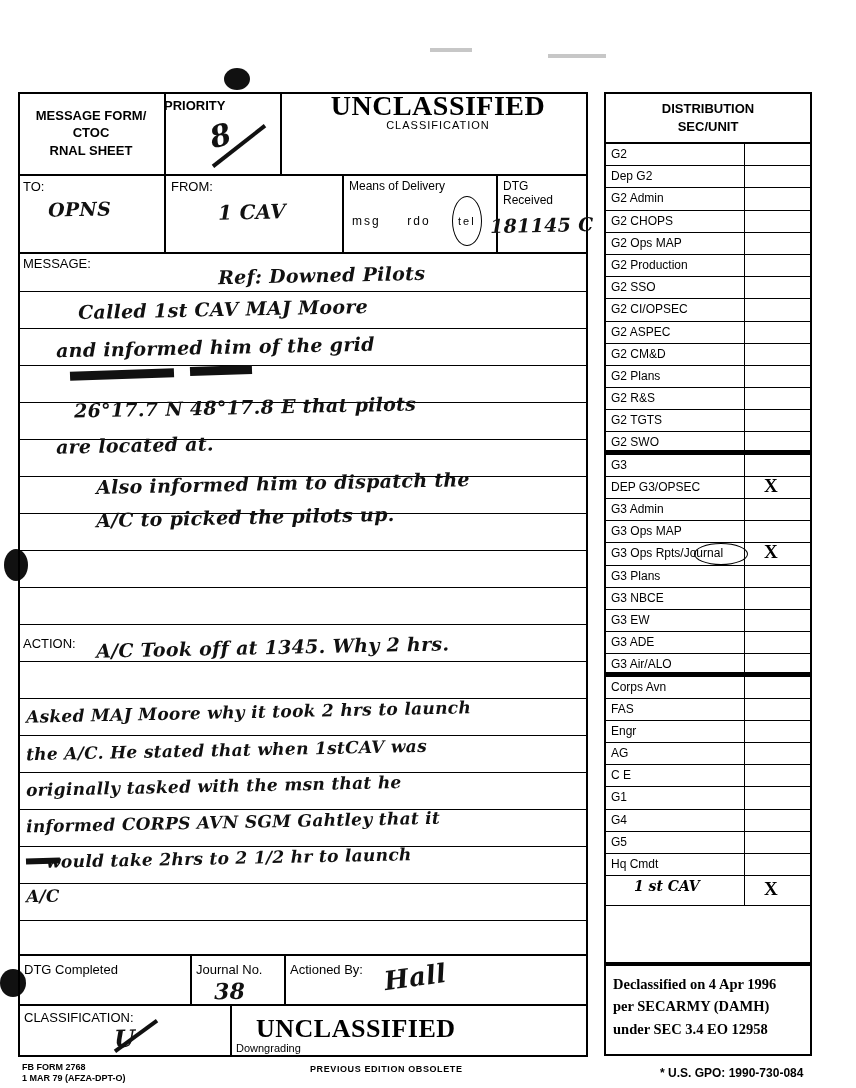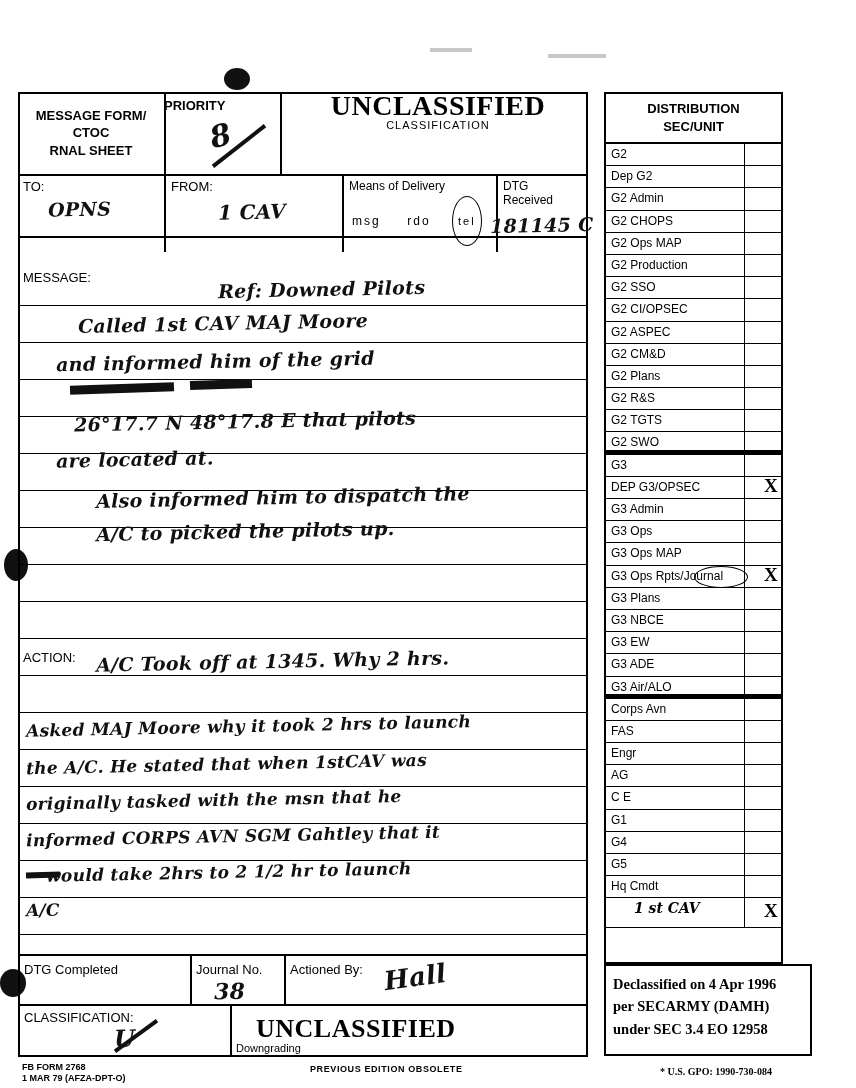--- a/index.html
+++ b/index.html
@@ -65,21 +65,21 @@
     font-family: "Liberation Serif", serif;
     font-size: 28px; font-weight: bold; letter-spacing: 0.5px;
     margin-top: -2px;
   }
   #unclass-top .sub {
     font-size: 11px; letter-spacing: 1px; margin-top: -3px;
   }
   
   #tofrom-row {
     position: absolute; left: 18px; top: 132px;
-    width: 570px; height: 62px;
+    width: 570px; height: 78px;
     border-bottom: 2px solid #000; box-sizing: border-box;
   }
   #to-cell {
     position: absolute; left: 0; top: 0; width: 148px; height: 76px;
     border-right: 2px solid #000; box-sizing: border-box;
     font-size: 13px; padding: 3px 0 0 5px;
   }
   #from-cell {
     position: absolute; left: 148px; top: 0; width: 178px; height: 76px;
     border-right: 2px solid #000; box-sizing: border-box;
@@ -100,21 +100,21 @@
   }
   .tel-circle {
     display: inline-block;
     border: 1.5px solid #000;
     border-radius: 50%;
     padding: 18px 5px;
     font-size: 11px;
   }
   
   #message-block {
-    position: absolute; left: 18px; top: 224px;
+    position: absolute; left: 18px; top: 210px;
     width: 570px; height: 700px;
     box-sizing: border-box;
   }
   #message-label {
     position: absolute; left: 5px; top: 2px; font-size: 13px;
   }
   #action-label {
     position: absolute; left: 5px; top: 382px; font-size: 13px;
   }
   .rule {
@@ -151,21 +151,21 @@
     position: absolute; left: 22px; top: 1018px;
     font-size: 9px; font-weight: bold; line-height: 1.25;
   }
   #footer-mid {
     position: absolute; left: 310px; top: 1020px;
     font-size: 9px; font-weight: bold; letter-spacing: 0.6px;
   }
   
   #dist-table {
     position: absolute; left: 604px; top: 48px;
-    width: 179px; height: 872px;
+    width: 208px; height: 872px;
     border: 2px solid #000; box-sizing: border-box;
   }
   #dist-head {
     height: 48px; border-bottom: 2px solid #000;
     display: flex; flex-direction: column; align-items: center; justify-content: center;
     font-size: 13px; font-weight: bold; line-height: 1.35;
   }
   .dist-row {
     position: relative;
     height: 22.2px;
@@ -200,21 +200,21 @@
   #declass-box {
     position: absolute; left: 604px; top: 920px;
     width: 208px; height: 92px;
     border: 2px solid #000; box-sizing: border-box;
     font-family: "Liberation Serif", serif;
     font-weight: bold; font-size: 14.5px;
     line-height: 1.55; padding: 7px 0 0 7px;
   }
   #gpo-note {
     position: absolute; left: 660px; top: 1022px;
-    font-size: 10px; font-weight: bold; font-family: Liberation Serif, serif;
+    font-size: 12px; font-weight: bold;
   }
   
   .punch {
     position: absolute;
     background: #111;
     border-radius: 50%;
   }
   .scan-smudge {
     position: absolute;
     background: #999;
@@ -436,25 +436,20 @@
       <span class="lbl">DEP  G3/OPSEC</span>
       <span class="colsep"></span>
       <span class="mark">X</span>
     </div>
     <div class="dist-row">
       <span class="lbl">G3  Admin</span>
       <span class="colsep"></span>
       <span class="mark"></span>
     </div>
     <div class="dist-row">
-      <span class="lbl">G3  Ops</span>
-      <span class="colsep"></span>
-      <span class="mark"></span>
-    </div>
-    <div class="dist-row">
       <span class="lbl">G3  Ops  MAP</span>
       <span class="colsep"></span>
       <span class="mark"></span>
     </div>
     <div class="dist-row">
       <span class="lbl">G3 Ops Rpts/Journal</span>
       <span class="circle-note"></span>
       <span class="colsep"></span>
       <span class="mark">X</span>
     </div>

